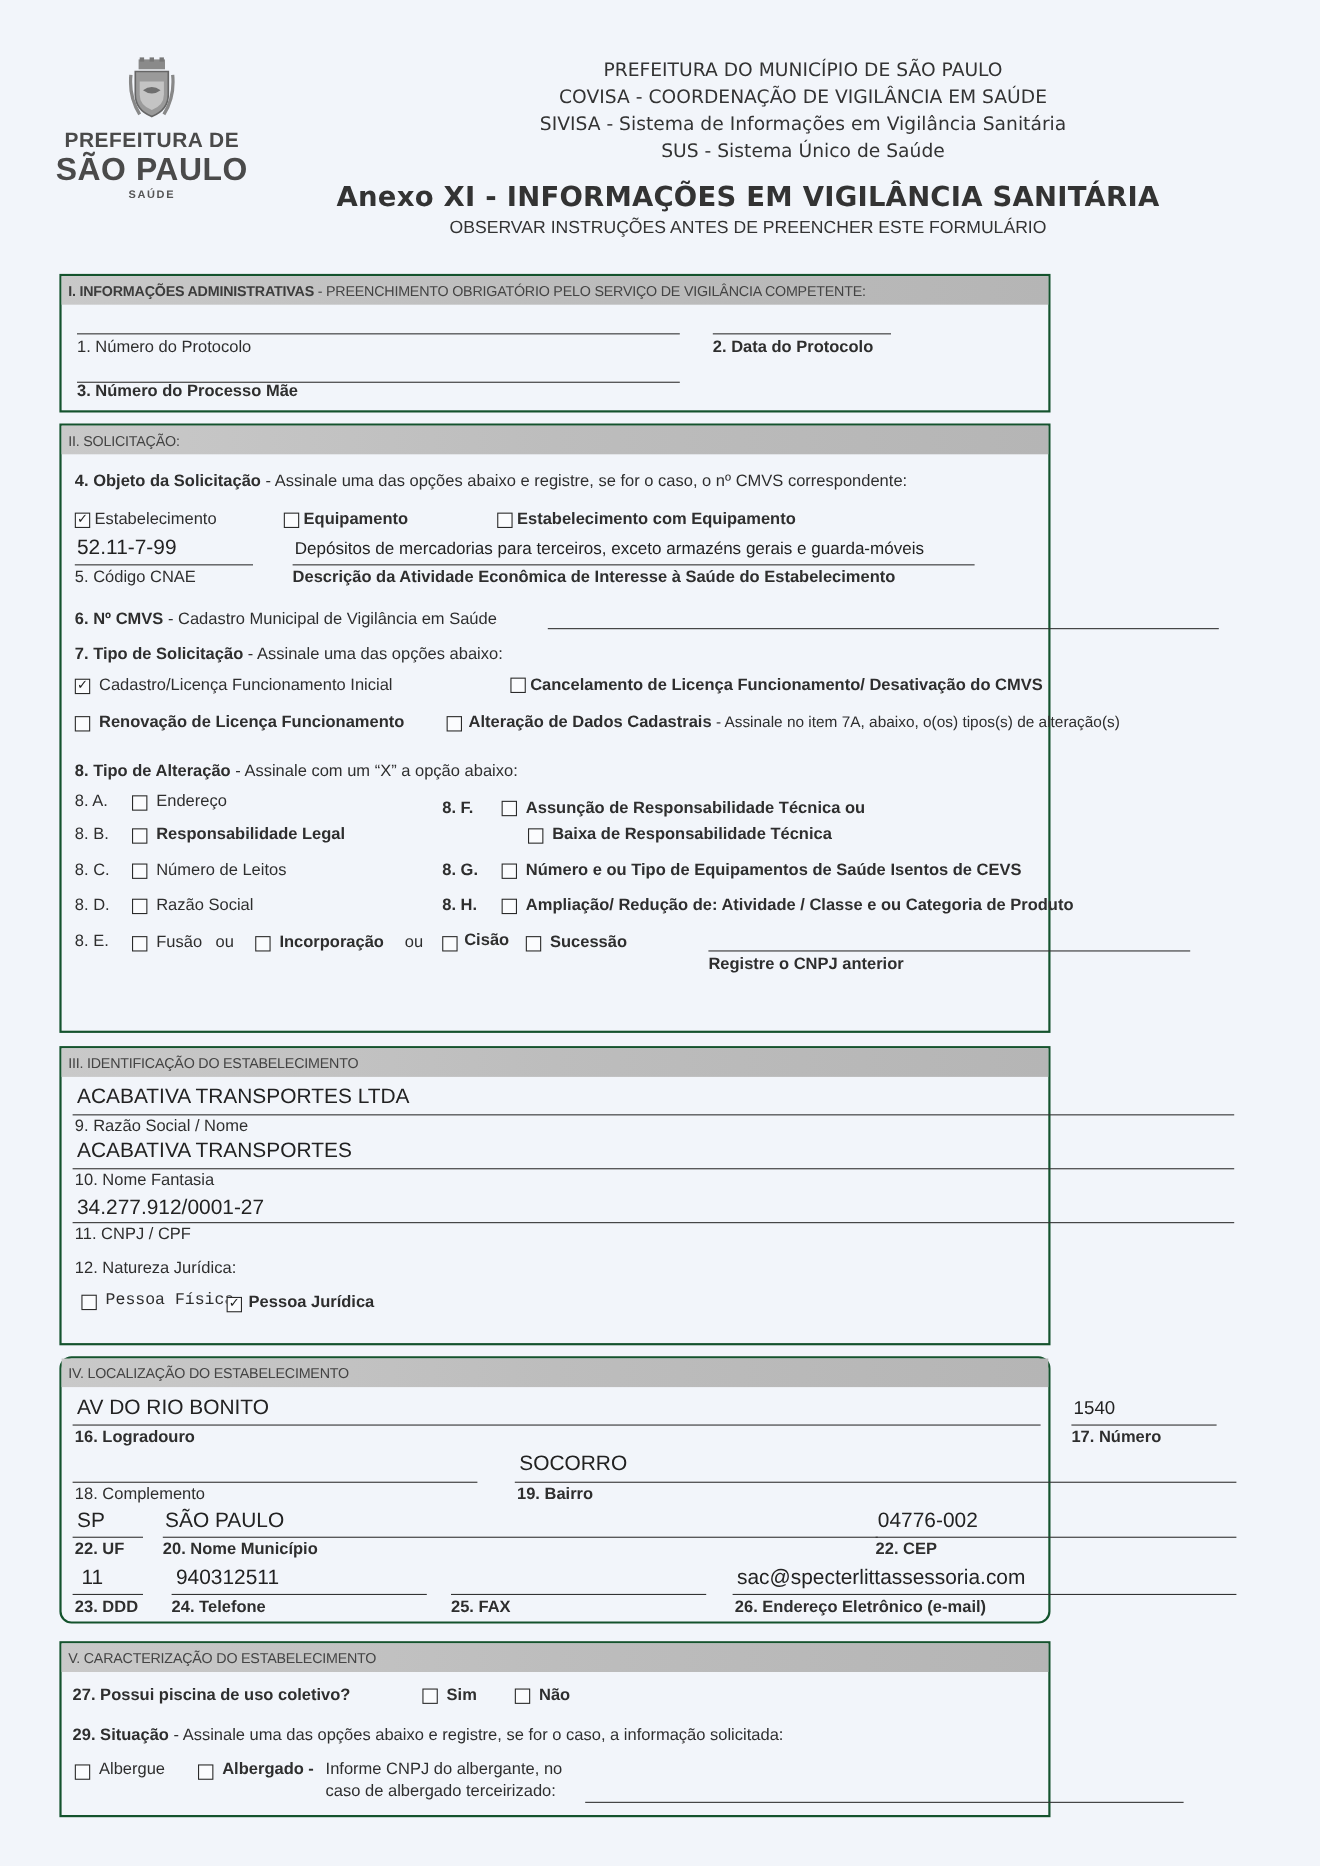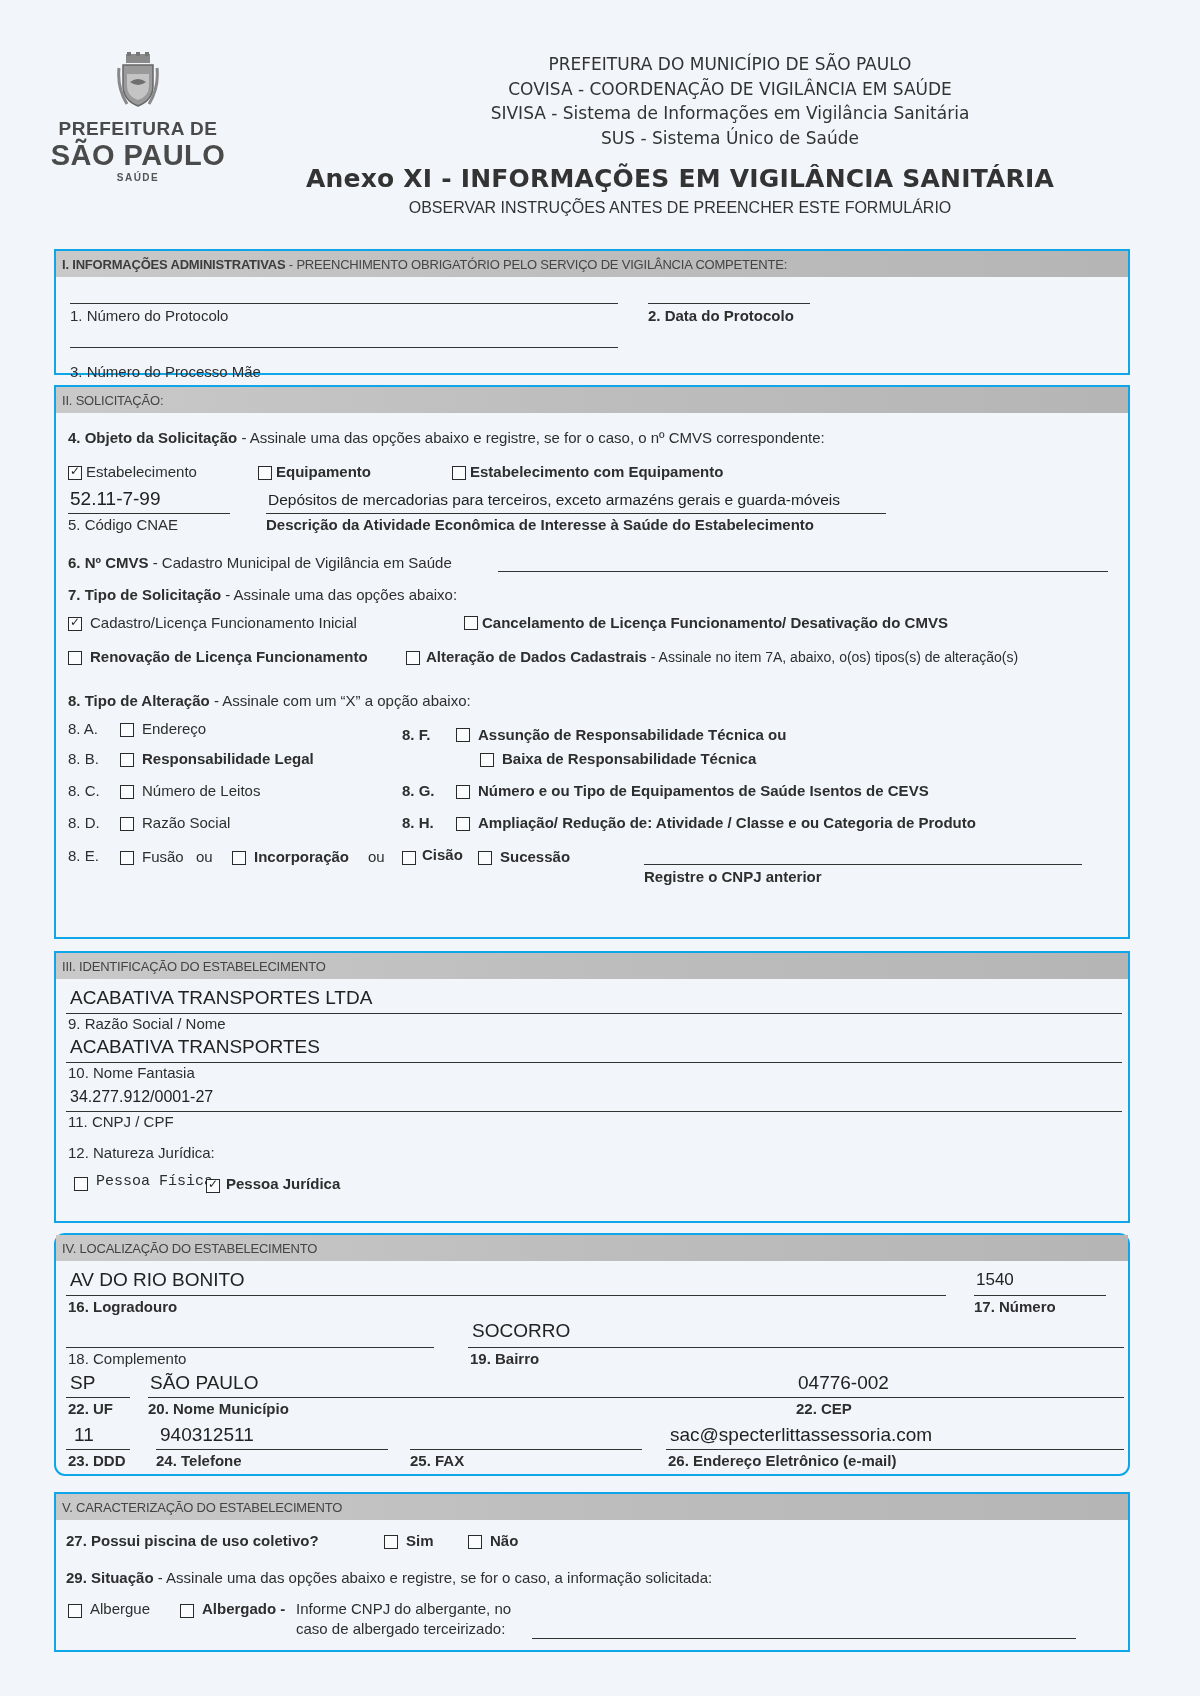--- a/index.html
+++ b/index.html
@@ -12,21 +12,21 @@
   .crest { width: 42px; height: 58px; margin: 0 auto 4px; }
   .logo-l1 { font-family: "Liberation Sans", sans-serif; font-weight: bold; font-size: 19px; color: #4a4a4a; letter-spacing: 0.5px; line-height: 22px; }
   .logo-l2 { font-family: "Liberation Sans", sans-serif; font-weight: bold; font-size: 29px; color: #4a4a4a; line-height: 30px; letter-spacing: 0.5px; }
   .logo-l3 { font-family: "Liberation Sans", sans-serif; font-weight: bold; font-size: 10px; color: #555; letter-spacing: 1.5px; margin-top: 2px; }
 
   .hdr-lines { left: 380px; top: 52px; width: 700px; text-align: center; font-family: "DejaVu Sans", sans-serif; font-size: 17px; color: #333; line-height: 24.5px; }
   .hdr-title { left: 300px; top: 164px; width: 760px; text-align: center; font-family: "DejaVu Sans", sans-serif; font-weight: bold; font-size: 25px; color: #333; letter-spacing: 0.2px; }
   .hdr-sub { left: 360px; top: 199px; width: 640px; text-align: center; font-family: "Liberation Sans", sans-serif; font-size: 16px; color: #333; }
 
   
-  .section { position: absolute; left: 54px; width: 1076px; border: 2px solid #0ea5e9; background: #f2f5fa; }
+  .section { position: absolute; left: 54px; width: 901px; border: 2px solid #14532d; background: #f2f5fa; }
   .sec-head { height: 26px; background: linear-gradient(90deg, #c9c9c9 0%, #bdbdbd 50%, #b5b5b5 100%); font-family: "Liberation Sans", sans-serif; font-size: 13px; color: #444; padding: 6px 6px 0; letter-spacing: -0.2px; }
   .sec-head b { font-weight: bold; color: #3c3c3c; }
 
   .lbl { position: absolute; font-family: "Liberation Sans", sans-serif; font-size: 15px; color: #2e2e2e; white-space: nowrap; }
   .lbl b { font-weight: bold; }
   .b { font-weight: bold; }
   .line { position: absolute; height: 0; border-top: 1.5px solid #333; }
   .val { position: absolute; font-family: Liberation Sans, sans-serif; font-size: 19px; color: #222; white-space: nowrap; }
   .val-sm { position: absolute; font-family: "Liberation Sans", sans-serif; font-size: 15.5px; color: #222; white-space: nowrap; }
 
@@ -65,21 +65,21 @@
 <div class="section" style="top:249px; height:126px;">
   <div class="sec-head"><b>I. INFORMAÇÕES ADMINISTRATIVAS</b><span> - PREENCHIMENTO OBRIGATÓRIO PELO SERVIÇO DE VIGILÂNCIA COMPETENTE:</span></div>
   <div class="val-sm" style="left:14px; top:32px;"></div>
   <div class="line" style="left:14px; top:52px; width:548px;"></div>
   <div class="lbl" style="left:14px; top:56px;">1. Número do Protocolo</div>
   <div class="val-sm" style="left:592px; top:32px;"></div>
   <div class="line" style="left:592px; top:52px; width:162px;"></div>
   <div class="lbl b" style="left:592px; top:56px;">2. Data do Protocolo</div>
   <div class="val-sm" style="left:14px; top:76px;"></div>
   <div class="line" style="left:14px; top:96px; width:548px;"></div>
-  <div class="lbl" style="left:14px; top:112px;">3. Número do Processo Mãe</div>
+  <div class="lbl" style="left:14px; top:96px;font-weight:bold;">3. Número do Processo Mãe</div>
 </div>
 
 <div class="section" style="top:385px; height:554px;">
   <div class="sec-head">II. SOLICITAÇÃO:</div>
 
   <div class="lbl" style="left:12px; top:42px;"><b>4. Objeto da Solicitação</b><span> - Assinale uma das opções abaixo e registre, se for o caso, o nº CMVS correspondente:</span></div>
 
   <span class="cb checked" style="left:12px; top:79px;"></span>
   <div class="lbl" style="left:30px; top:76px;">Estabelecimento</div>
   <span class="cb" style="left:202px; top:79px;"></span>
@@ -159,21 +159,21 @@
 </div>
 
 <div class="section" style="top:951px; height:272px;">
   <div class="sec-head">III. IDENTIFICAÇÃO DO ESTABELECIMENTO</div>
   <div class="val" style="left:14px; top:34px;">ACABATIVA TRANSPORTES LTDA</div>
   <div class="line" style="left:10px; top:60px; width:1056px;"></div>
   <div class="lbl" style="left:12px; top:62px;">9. Razão Social / Nome</div>
   <div class="val" style="left:14px; top:83px;">ACABATIVA TRANSPORTES</div>
   <div class="line" style="left:10px; top:109px; width:1056px;"></div>
   <div class="lbl" style="left:12px; top:111px;">10. Nome Fantasia</div>
-  <div class="val-sm" style="left:14px; top:135px; font-size:16px;">34.277.912/0001-27</div>
+  <div class="val-sm" style="left:14px; top:135px; font-size:19px;">34.277.912/0001-27</div>
   <div class="line" style="left:10px; top:158px; width:1056px;"></div>
   <div class="lbl" style="left:12px; top:160px;">11. CNPJ / CPF</div>
   <div class="lbl" style="left:12px; top:191px;">12. Natureza Jurídica:</div>
   <span class="cb" style="left:18px; top:224px;"></span>
   <div class="lbl" style="left:40px; top:220px;font-family:Liberation Mono, monospace;">Pessoa Física</div>
   <span class="cb checked" style="left:150px; top:226px;"></span>
   <div class="lbl b" style="left:170px; top:222px;">Pessoa Jurídica</div>
 </div>
 
 <div class="section" style="top:1233px; height:243px;border-radius:11px;">

